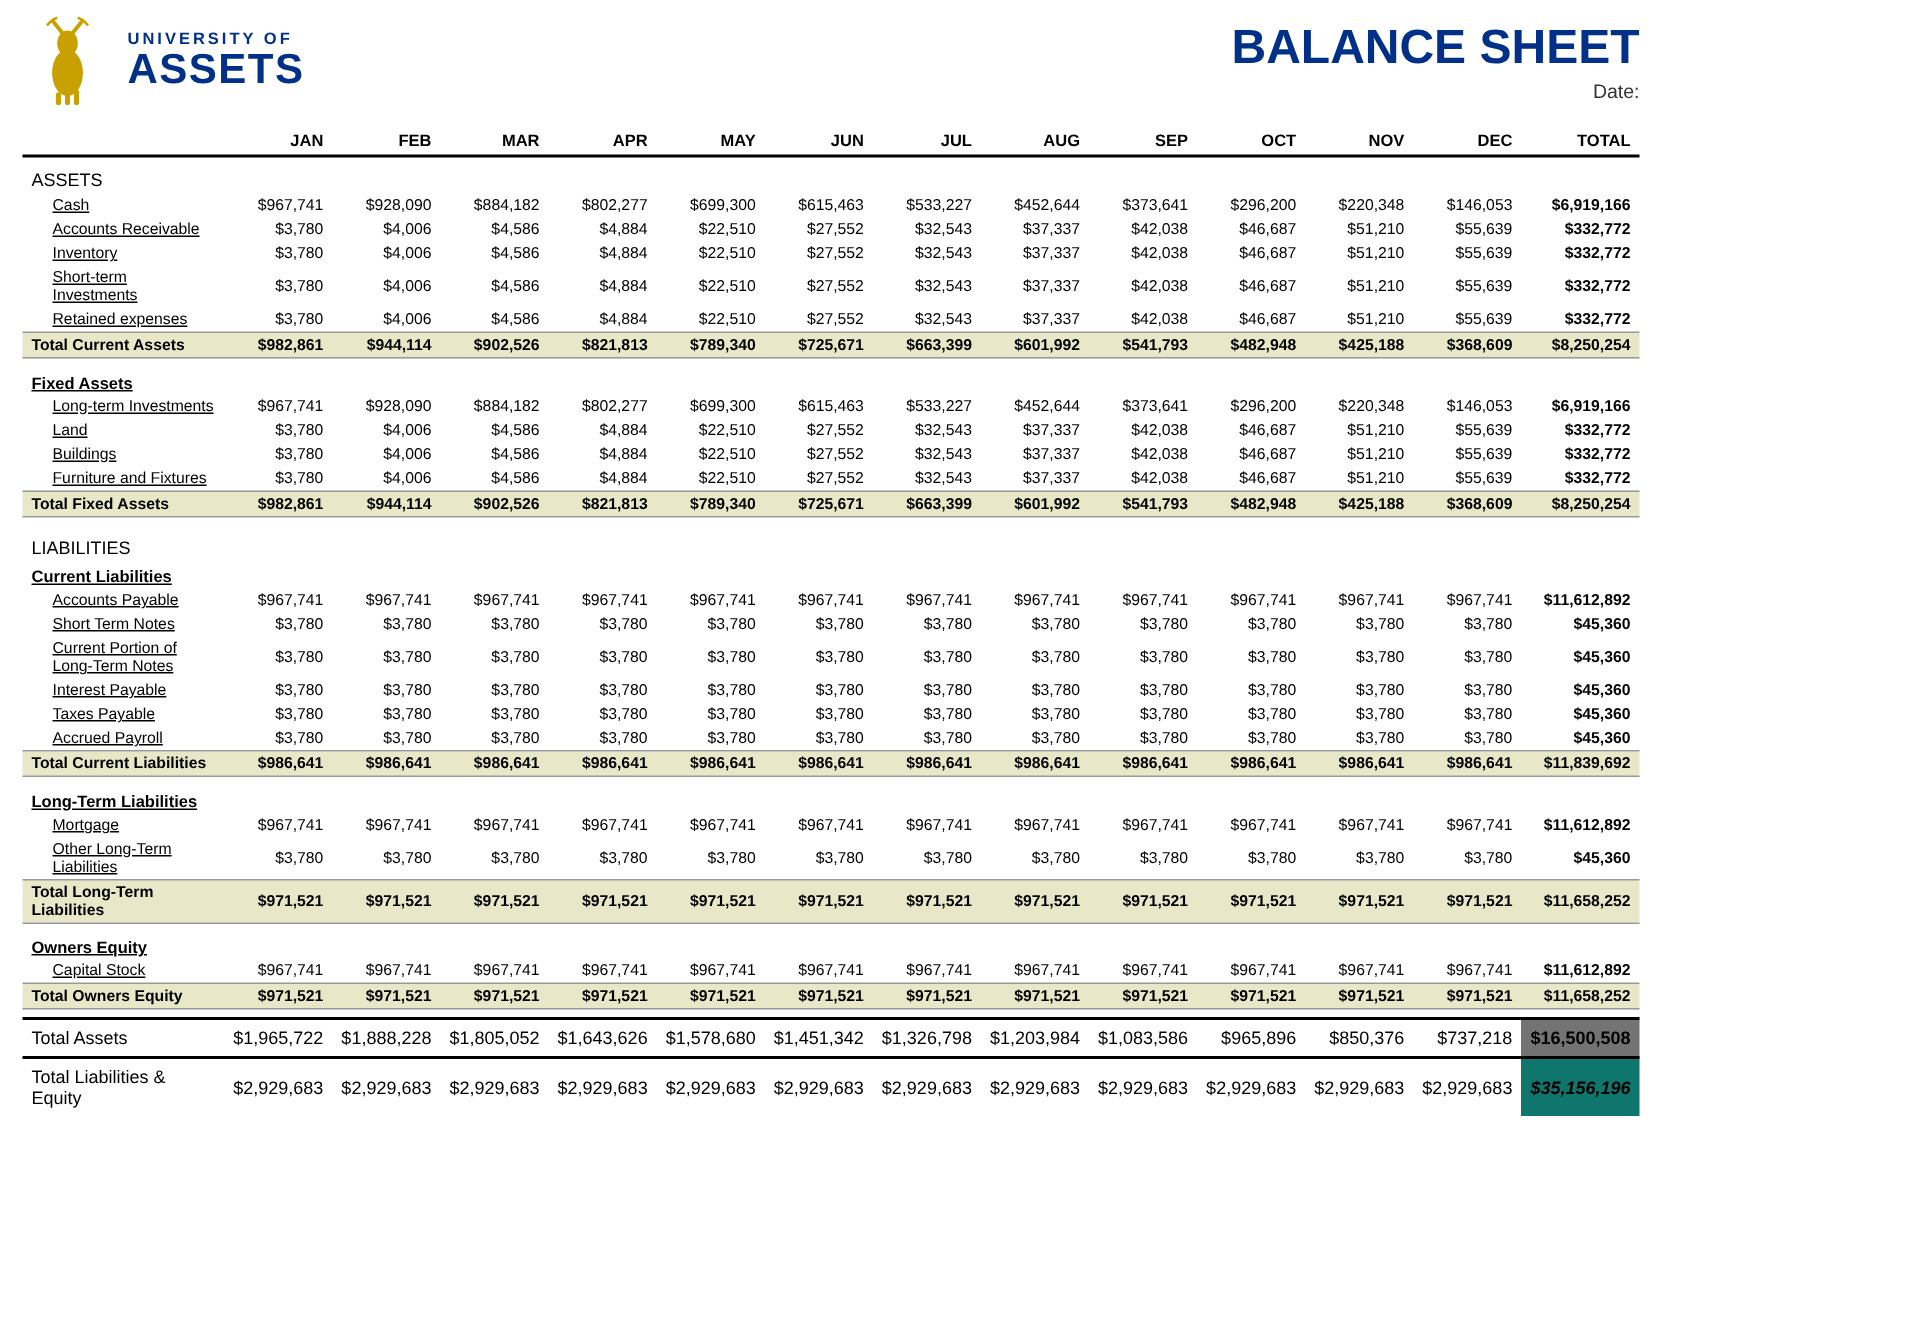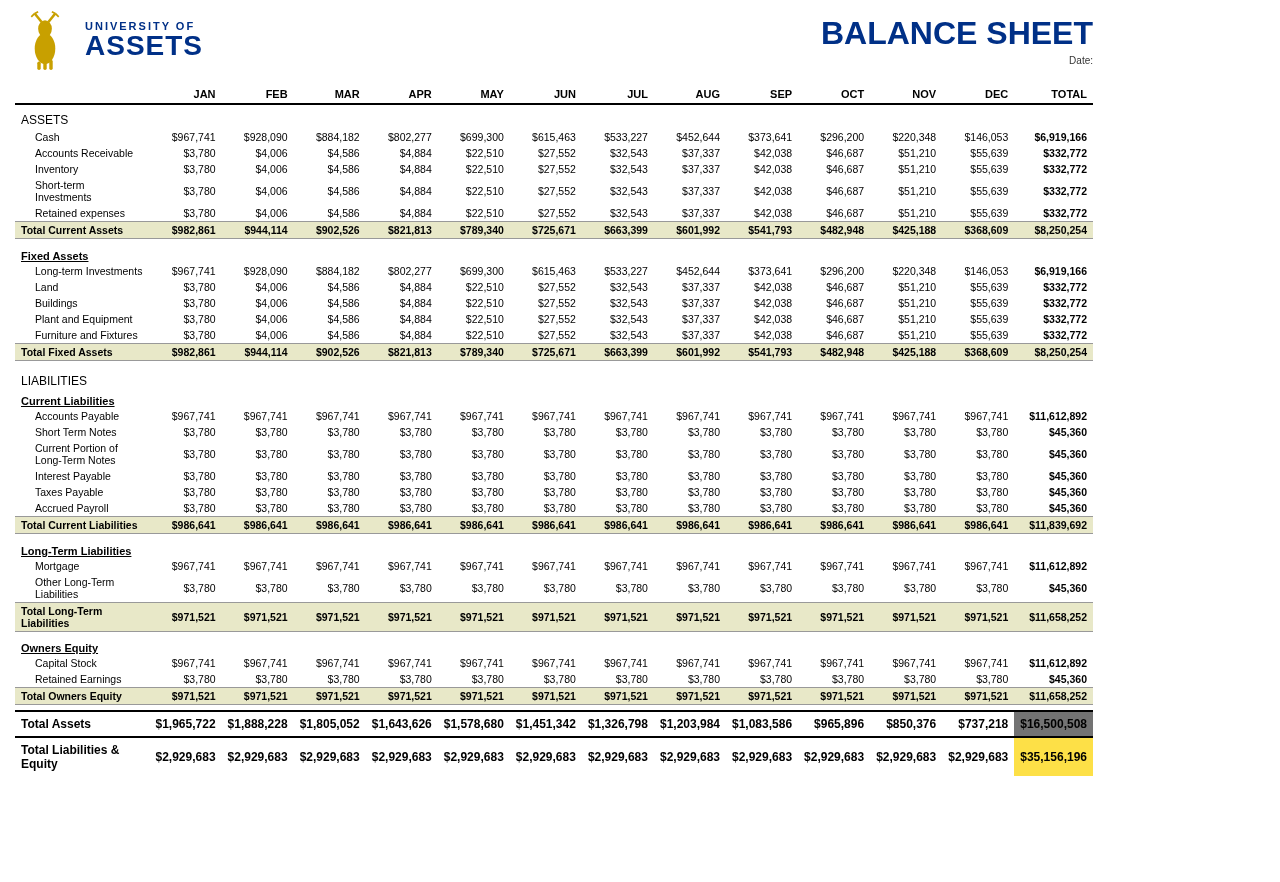--- a/index.html
+++ b/index.html
@@ -8,21 +8,21 @@
     
     
     .header { display: flex; justify-content: space-between; align-items: center; margin-bottom: 15px; }
     .logo-area { display: flex; align-items: center; gap: 10px; }
     .logo-text { display: flex; flex-direction: column; }
     .logo-uni { font-size: 11px; font-weight: bold; color: #003087; letter-spacing: 2px; }
     .logo-surrey { font-size: 28px; font-weight: 900; color: #003087; letter-spacing: 1px; line-height: 1; }
     .logo-deer { width: 60px; height: 60px; }
     .title-area { text-align: right; }
     .balance-sheet-title { font-size: 32px; font-weight: 900; color: #003087; }
-    .date-label { font-size: 10px; color: #333; margin-top: 3px; }
+    .date-label { font-size: 13px; color: #333; margin-top: 3px; }
 
     
     .balance-table { width: 100%; border-collapse: collapse; font-size: 10.5px; }
     .balance-table th {
       text-align: right;
       font-weight: bold;
       padding: 3px 6px;
       border-bottom: 2px solid #000;
       font-size: 11px;
     }
@@ -48,34 +48,34 @@
     
     .total-row td {
       font-weight: bold;
       background-color: #e8e8c8;
       border-top: 1px solid #999;
       border-bottom: 1px solid #999;
     }
     .total-row td:last-child { color: #000; }
 
     .grand-total-row td {
-      font-weight: bold;
+      font-weight: normal;
       font-size: 12px;
       border-top: 2px solid #000;
       padding-top: 5px;
       padding-bottom: 5px;
     }
     .grand-total-row td:last-child {
       background-color: #ffff00;
       font-weight: bold;
     }
 
     .data-row td { }
 
-    .indent { padding-left: 20px !important; }
+    .indent { padding-left: 20px !important; text-decoration: underline; }
 
     
     .spacer-row td { height: 6px; }
   </style>
 </head>
 <body>
 
 <div class="page">
 
   <div class="header">
@@ -277,36 +277,20 @@
           <td>$27,552</td>
           <td>$32,543</td>
           <td>$37,337</td>
           <td>$42,038</td>
           <td>$46,687</td>
           <td>$51,210</td>
           <td>$55,639</td>
           <td style="font-weight: bold;">$332,772</td>
         </tr>
         <tr class="data-row">
-          <td class="indent">Plant and Equipment</td>
-          <td>$3,780</td>
-          <td>$4,006</td>
-          <td>$4,586</td>
-          <td>$4,884</td>
-          <td>$22,510</td>
-          <td>$27,552</td>
-          <td>$32,543</td>
-          <td>$37,337</td>
-          <td>$42,038</td>
-          <td>$46,687</td>
-          <td>$51,210</td>
-          <td>$55,639</td>
-          <td style="font-weight: bold;">$332,772</td>
-        </tr>
-        <tr class="data-row">
           <td class="indent">Furniture and Fixtures</td>
           <td>$3,780</td>
           <td>$4,006</td>
           <td>$4,586</td>
           <td>$4,884</td>
           <td>$22,510</td>
           <td>$27,552</td>
           <td>$32,543</td>
           <td>$37,337</td>
           <td>$42,038</td>
@@ -521,36 +505,20 @@
           <td>$967,741</td>
           <td>$967,741</td>
           <td>$967,741</td>
           <td>$967,741</td>
           <td>$967,741</td>
           <td>$967,741</td>
           <td>$967,741</td>
           <td>$967,741</td>
           <td style="font-weight: bold;">$11,612,892</td>
         </tr>
-        <tr class="data-row">
-          <td class="indent">Retained Earnings</td>
-          <td>$3,780</td>
-          <td>$3,780</td>
-          <td>$3,780</td>
-          <td>$3,780</td>
-          <td>$3,780</td>
-          <td>$3,780</td>
-          <td>$3,780</td>
-          <td>$3,780</td>
-          <td>$3,780</td>
-          <td>$3,780</td>
-          <td>$3,780</td>
-          <td>$3,780</td>
-          <td style="font-weight: bold;">$45,360</td>
-        </tr>
         <tr class="total-row">
           <td>Total Owners Equity</td>
           <td>$971,521</td>
           <td>$971,521</td>
           <td>$971,521</td>
           <td>$971,521</td>
           <td>$971,521</td>
           <td>$971,521</td>
           <td>$971,521</td>
           <td>$971,521</td>
@@ -586,17 +554,17 @@
           <td>$2,929,683</td>
           <td>$2,929,683</td>
           <td>$2,929,683</td>
           <td>$2,929,683</td>
           <td>$2,929,683</td>
           <td>$2,929,683</td>
           <td>$2,929,683</td>
           <td>$2,929,683</td>
           <td>$2,929,683</td>
           <td>$2,929,683</td>
-          <td style="font-weight: bold; background-color: #fde047;">$35,156,196</td>
+          <td style="font-weight: bold; background-color: #0f766e; font-style: italic;">$35,156,196</td>
         </tr>
       </tbody>
   </table>
 </div>
 
 </body></html>

